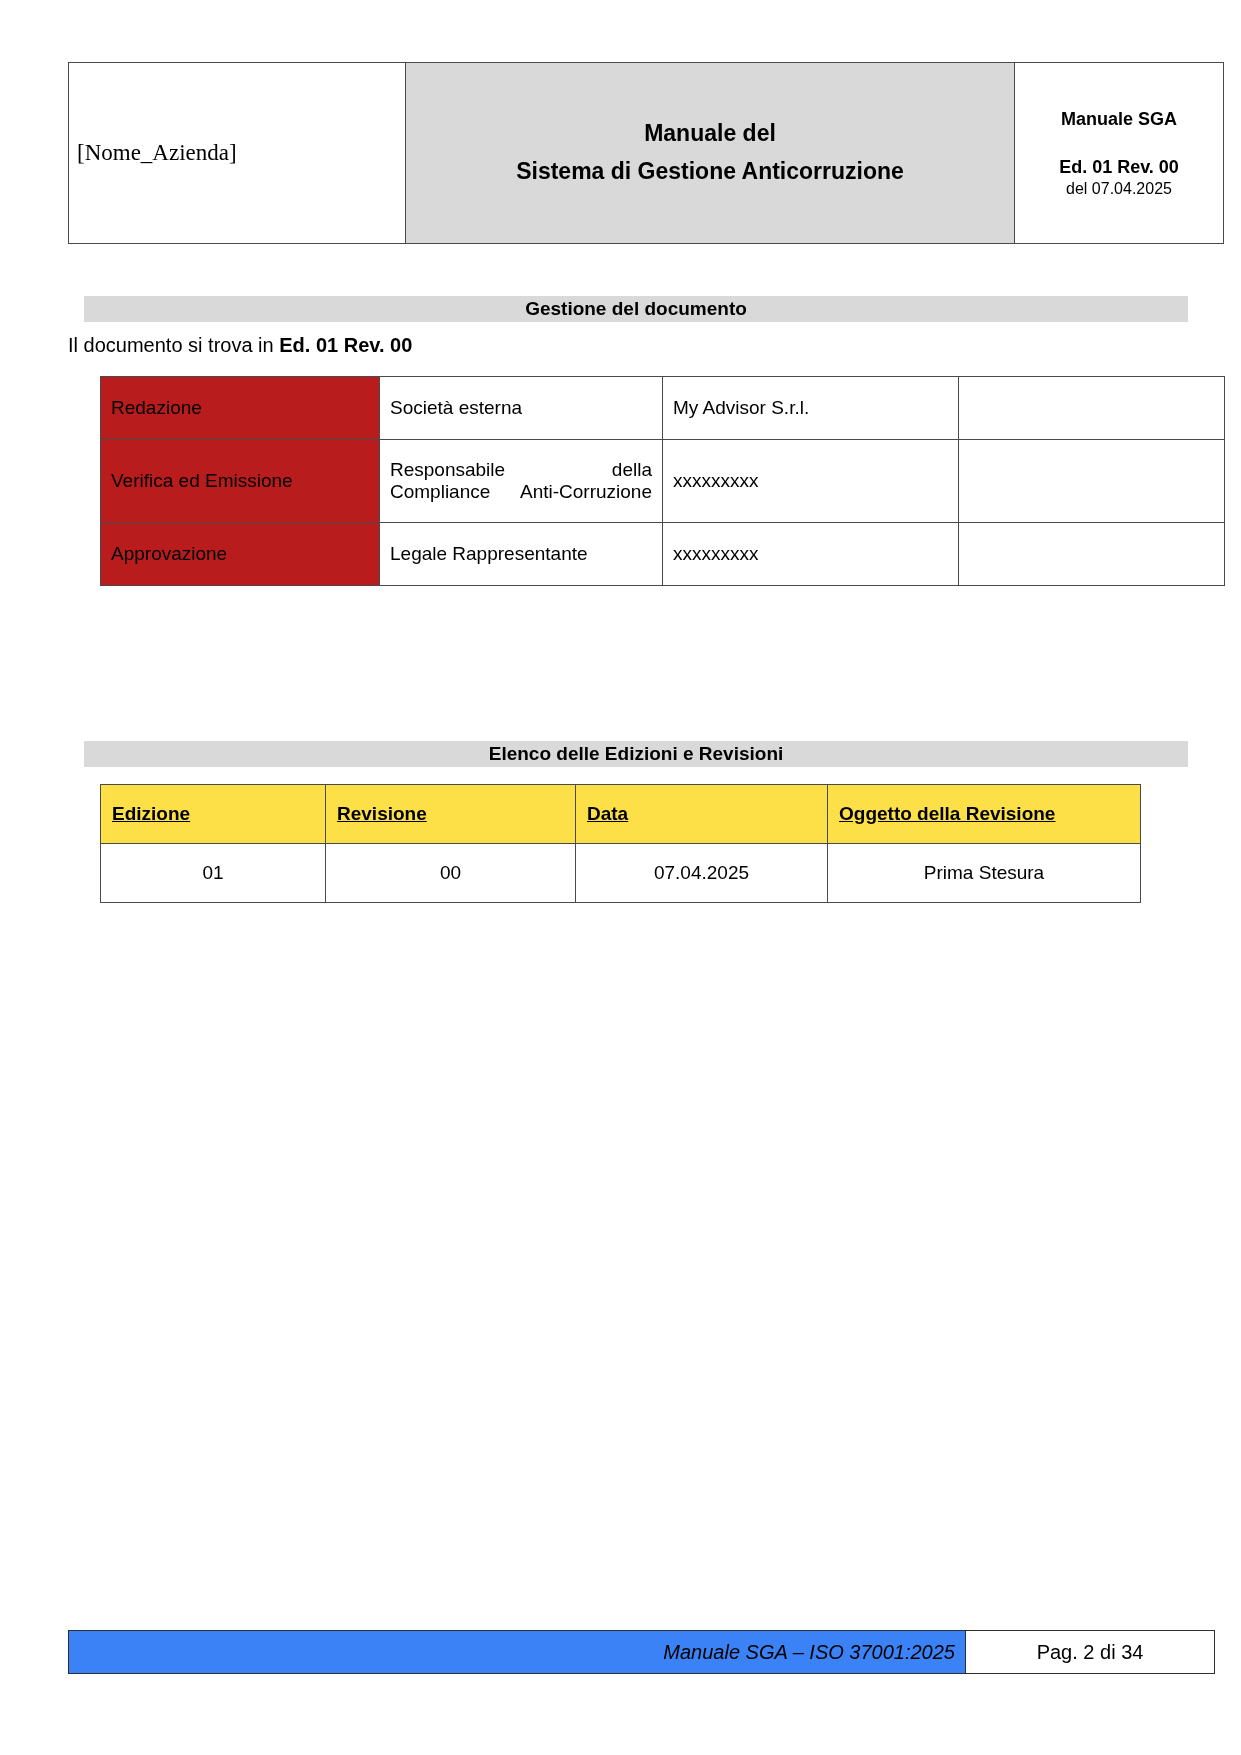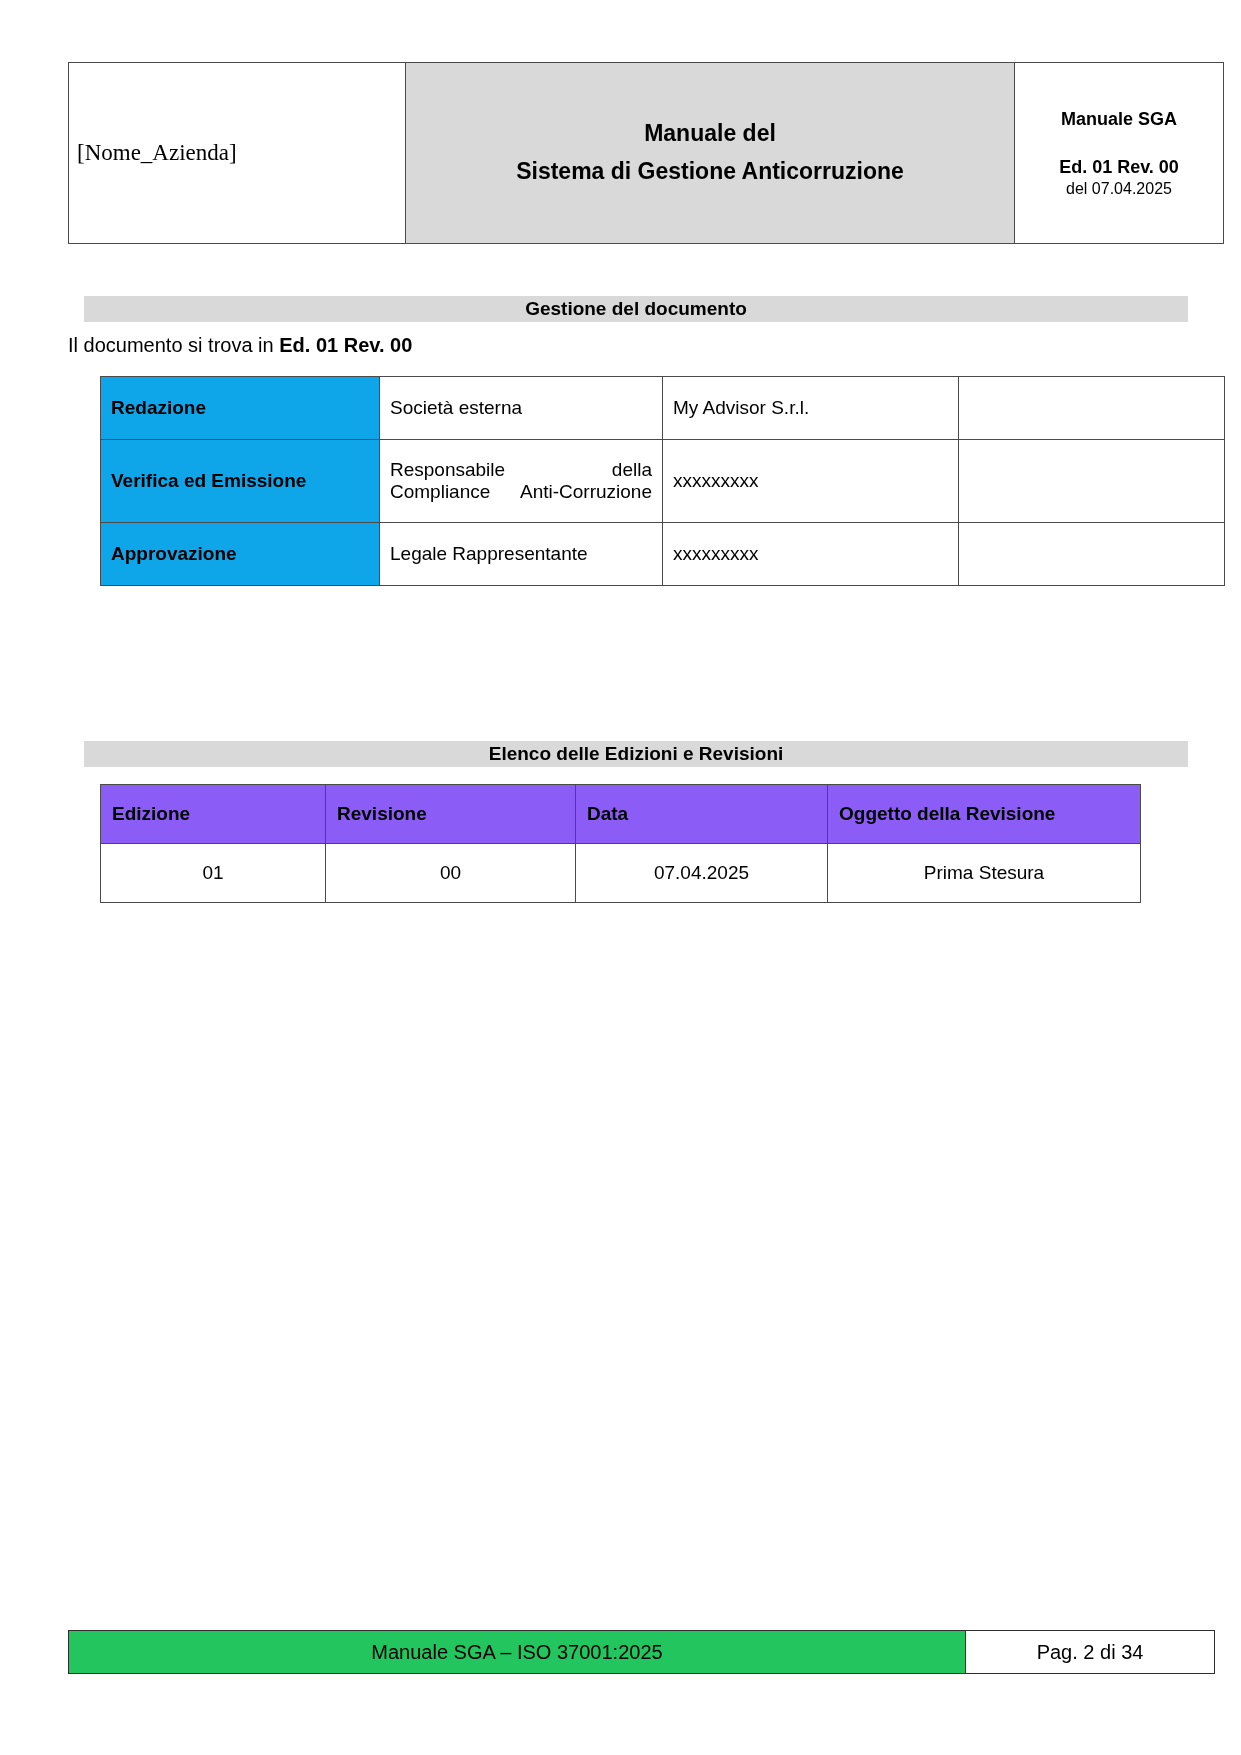--- a/index.html
+++ b/index.html
@@ -111,22 +111,22 @@
     table-layout: fixed;
     font-size: 19px;
   }
   .gestione-table td {
     border: 1.2px solid #4a4a4a;
     padding: 6px 10px;
     vertical-align: middle;
   }
   .gestione-table .g-label {
     width: 258px;
-    background: #0ea5e9;
-    font-weight: bold;
+    background: #b91c1c;
+    font-weight: normal;
   }
   .gestione-table .g-role {
     width: 262px;
     background: #ffffff;
   }
   .gestione-table .g-role.justify {
     text-align: justify;
     text-align-last: justify;
     line-height: 1.18;
   }
@@ -153,22 +153,23 @@
   }
   .revisioni-table th,
   .revisioni-table td {
     border: 1.2px solid #4a4a4a;
     padding: 6px 11px;
     height: 46px;
     vertical-align: middle;
     text-align: left;
   }
   .revisioni-table thead th {
-    background: #8b5cf6;
-    font-weight: bold;
+    background: #fde047;
+    font-weight: bold;
+    text-decoration: underline;
   }
   .revisioni-table tbody td {
     background: #ffffff;
     font-weight: normal;
     text-align: center;
   }
   .revisioni-table col.c1 { width: 225px; }
   .revisioni-table col.c2 { width: 250px; }
   .revisioni-table col.c3 { width: 252px; }
   .revisioni-table col.c4 { width: 313px; }
@@ -184,22 +185,23 @@
   }
   .doc-footer td {
     border: 1.2px solid #2e2e2e;
     height: 38px;
     vertical-align: middle;
     font-size: 20px;
     padding: 2px 10px;
   }
   .ft-left {
     width: 876px;
-    background: #22c55e;
-    text-align: center;
+    background: #3b82f6;
+    text-align: right;
+    font-style: italic;
   }
   .ft-right {
     width: 228px;
     background: #ffffff;
     text-align: center;
   }
 </style>
 </head>
 <body>
 

